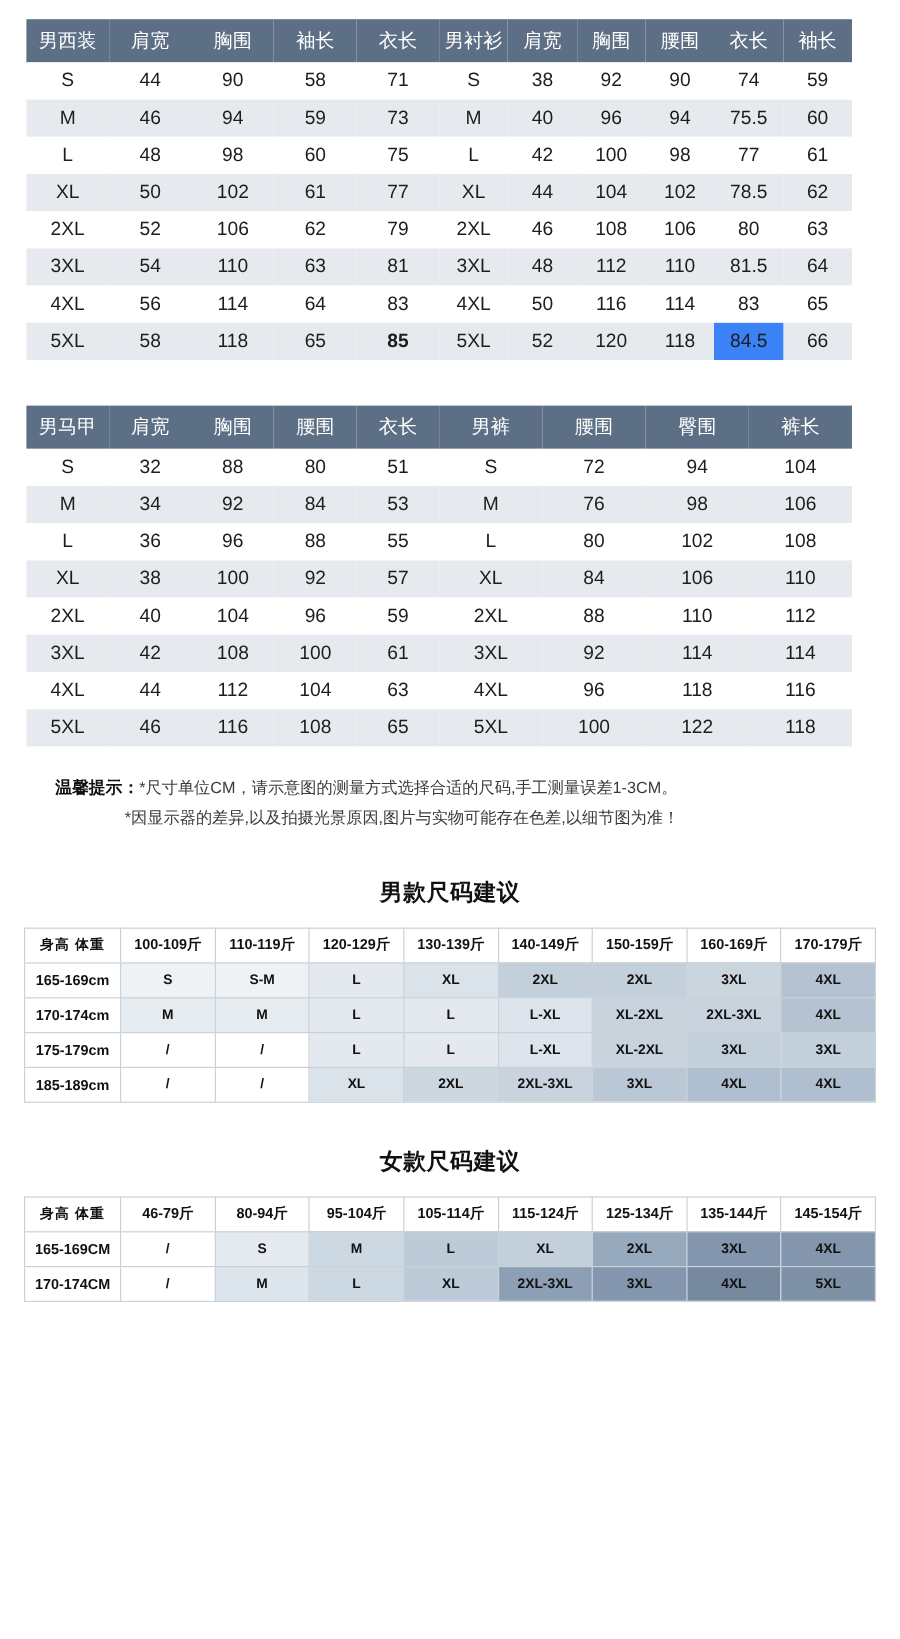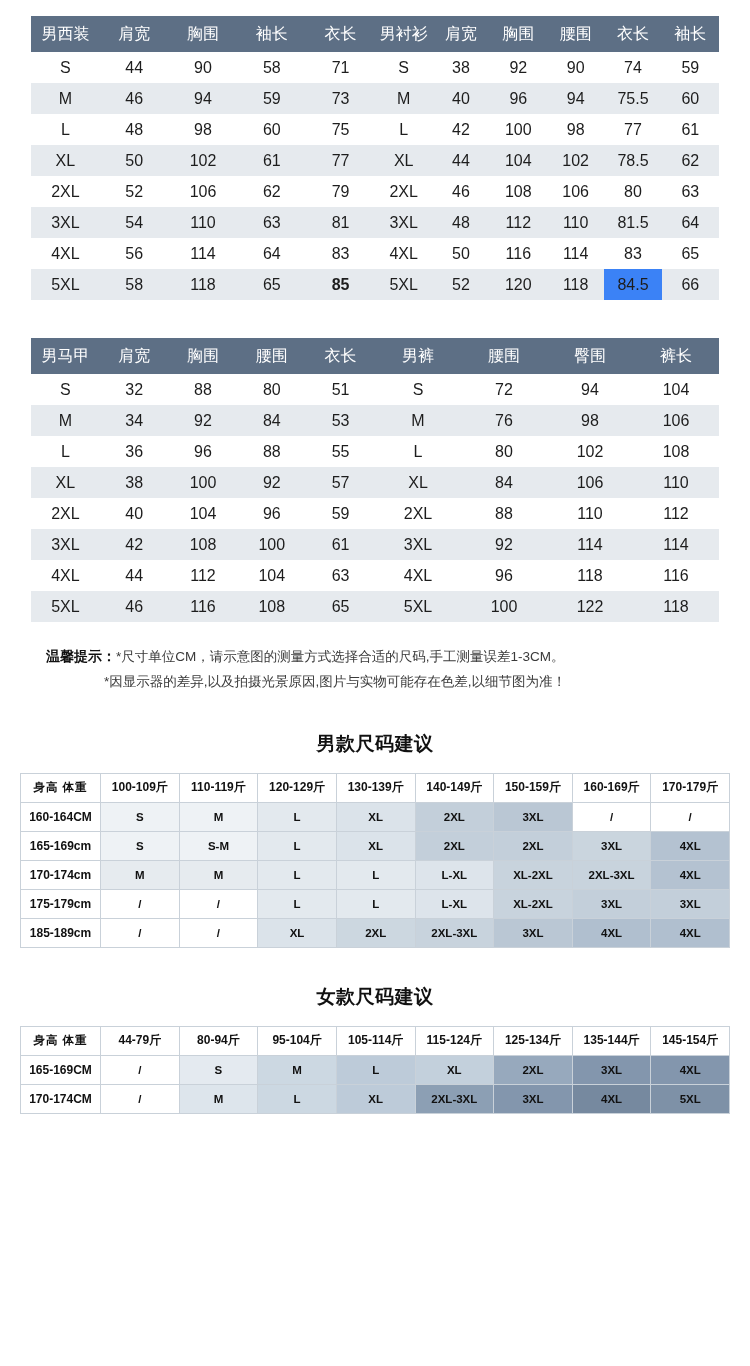--- a/index.html
+++ b/index.html
@@ -26,21 +26,21 @@
     text-align:center;
     font-size:19px;
     font-weight:bold;
     color:#111;
     letter-spacing:0.5px;
   }
 
   
   .size-grid {
     display:flex;
-    justify-content:center;
+    justify-content:flex-start;
     padding:0 22px;
     margin-top:16px;
   }
   .size-grid.second { margin-top:38px; }
   .size-table {
     width:344px;
     border-collapse:collapse;
     table-layout:fixed;
   }
   .size-table th {
@@ -418,31 +418,20 @@
             <th>120-129斤</th>
             <th>130-139斤</th>
             <th>140-149斤</th>
             <th>150-159斤</th>
             <th>160-169斤</th>
             <th>170-179斤</th>
           </tr>
         </thead>
         <tbody>
           <tr>
-            <td class="rowhead">160-164CM</td>
-            <td class="cell" style="background: rgb(238, 242, 245);">S</td>
-            <td class="cell" style="background: rgb(238, 242, 245);">M</td>
-            <td class="cell" style="background: rgb(227, 233, 238);">L</td>
-            <td class="cell" style="background: rgb(219, 227, 234);">XL</td>
-            <td class="cell" style="background: rgb(195, 207, 218);">2XL</td>
-            <td class="cell" style="background: rgb(186, 199, 212);">3XL</td>
-            <td class="cell" style="background: rgb(255, 255, 255);">/</td>
-            <td class="cell" style="background: rgb(255, 255, 255);">/</td>
-          </tr>
-          <tr>
             <td class="rowhead">165-169cm</td>
             <td class="cell" style="background: rgb(238, 242, 245);">S</td>
             <td class="cell" style="background: rgb(238, 242, 245);">S-M</td>
             <td class="cell" style="background: rgb(227, 233, 238);">L</td>
             <td class="cell" style="background: rgb(219, 227, 234);">XL</td>
             <td class="cell" style="background: rgb(195, 207, 218);">2XL</td>
             <td class="cell" style="background: rgb(195, 207, 218);">2XL</td>
             <td class="cell" style="background: rgb(202, 213, 222);">3XL</td>
             <td class="cell" style="background: rgb(180, 194, 209);">4XL</td>
           </tr>
@@ -482,21 +471,21 @@
         </tbody>
       </table>
   </div>
 
   <div class="section-title rec-title-gap-w">女款尺码建议</div>
   <div class="rec-wrap">
     <table class="rec-table" id="rec-women">
         <thead>
           <tr>
             <th class="corner">身高 体重</th>
-            <th>44-79斤</th>
+            <th>46-79斤</th>
             <th>80-94斤</th>
             <th>95-104斤</th>
             <th>105-114斤</th>
             <th>115-124斤</th>
             <th>125-134斤</th>
             <th>135-144斤</th>
             <th>145-154斤</th>
           </tr>
         </thead>
         <tbody>

